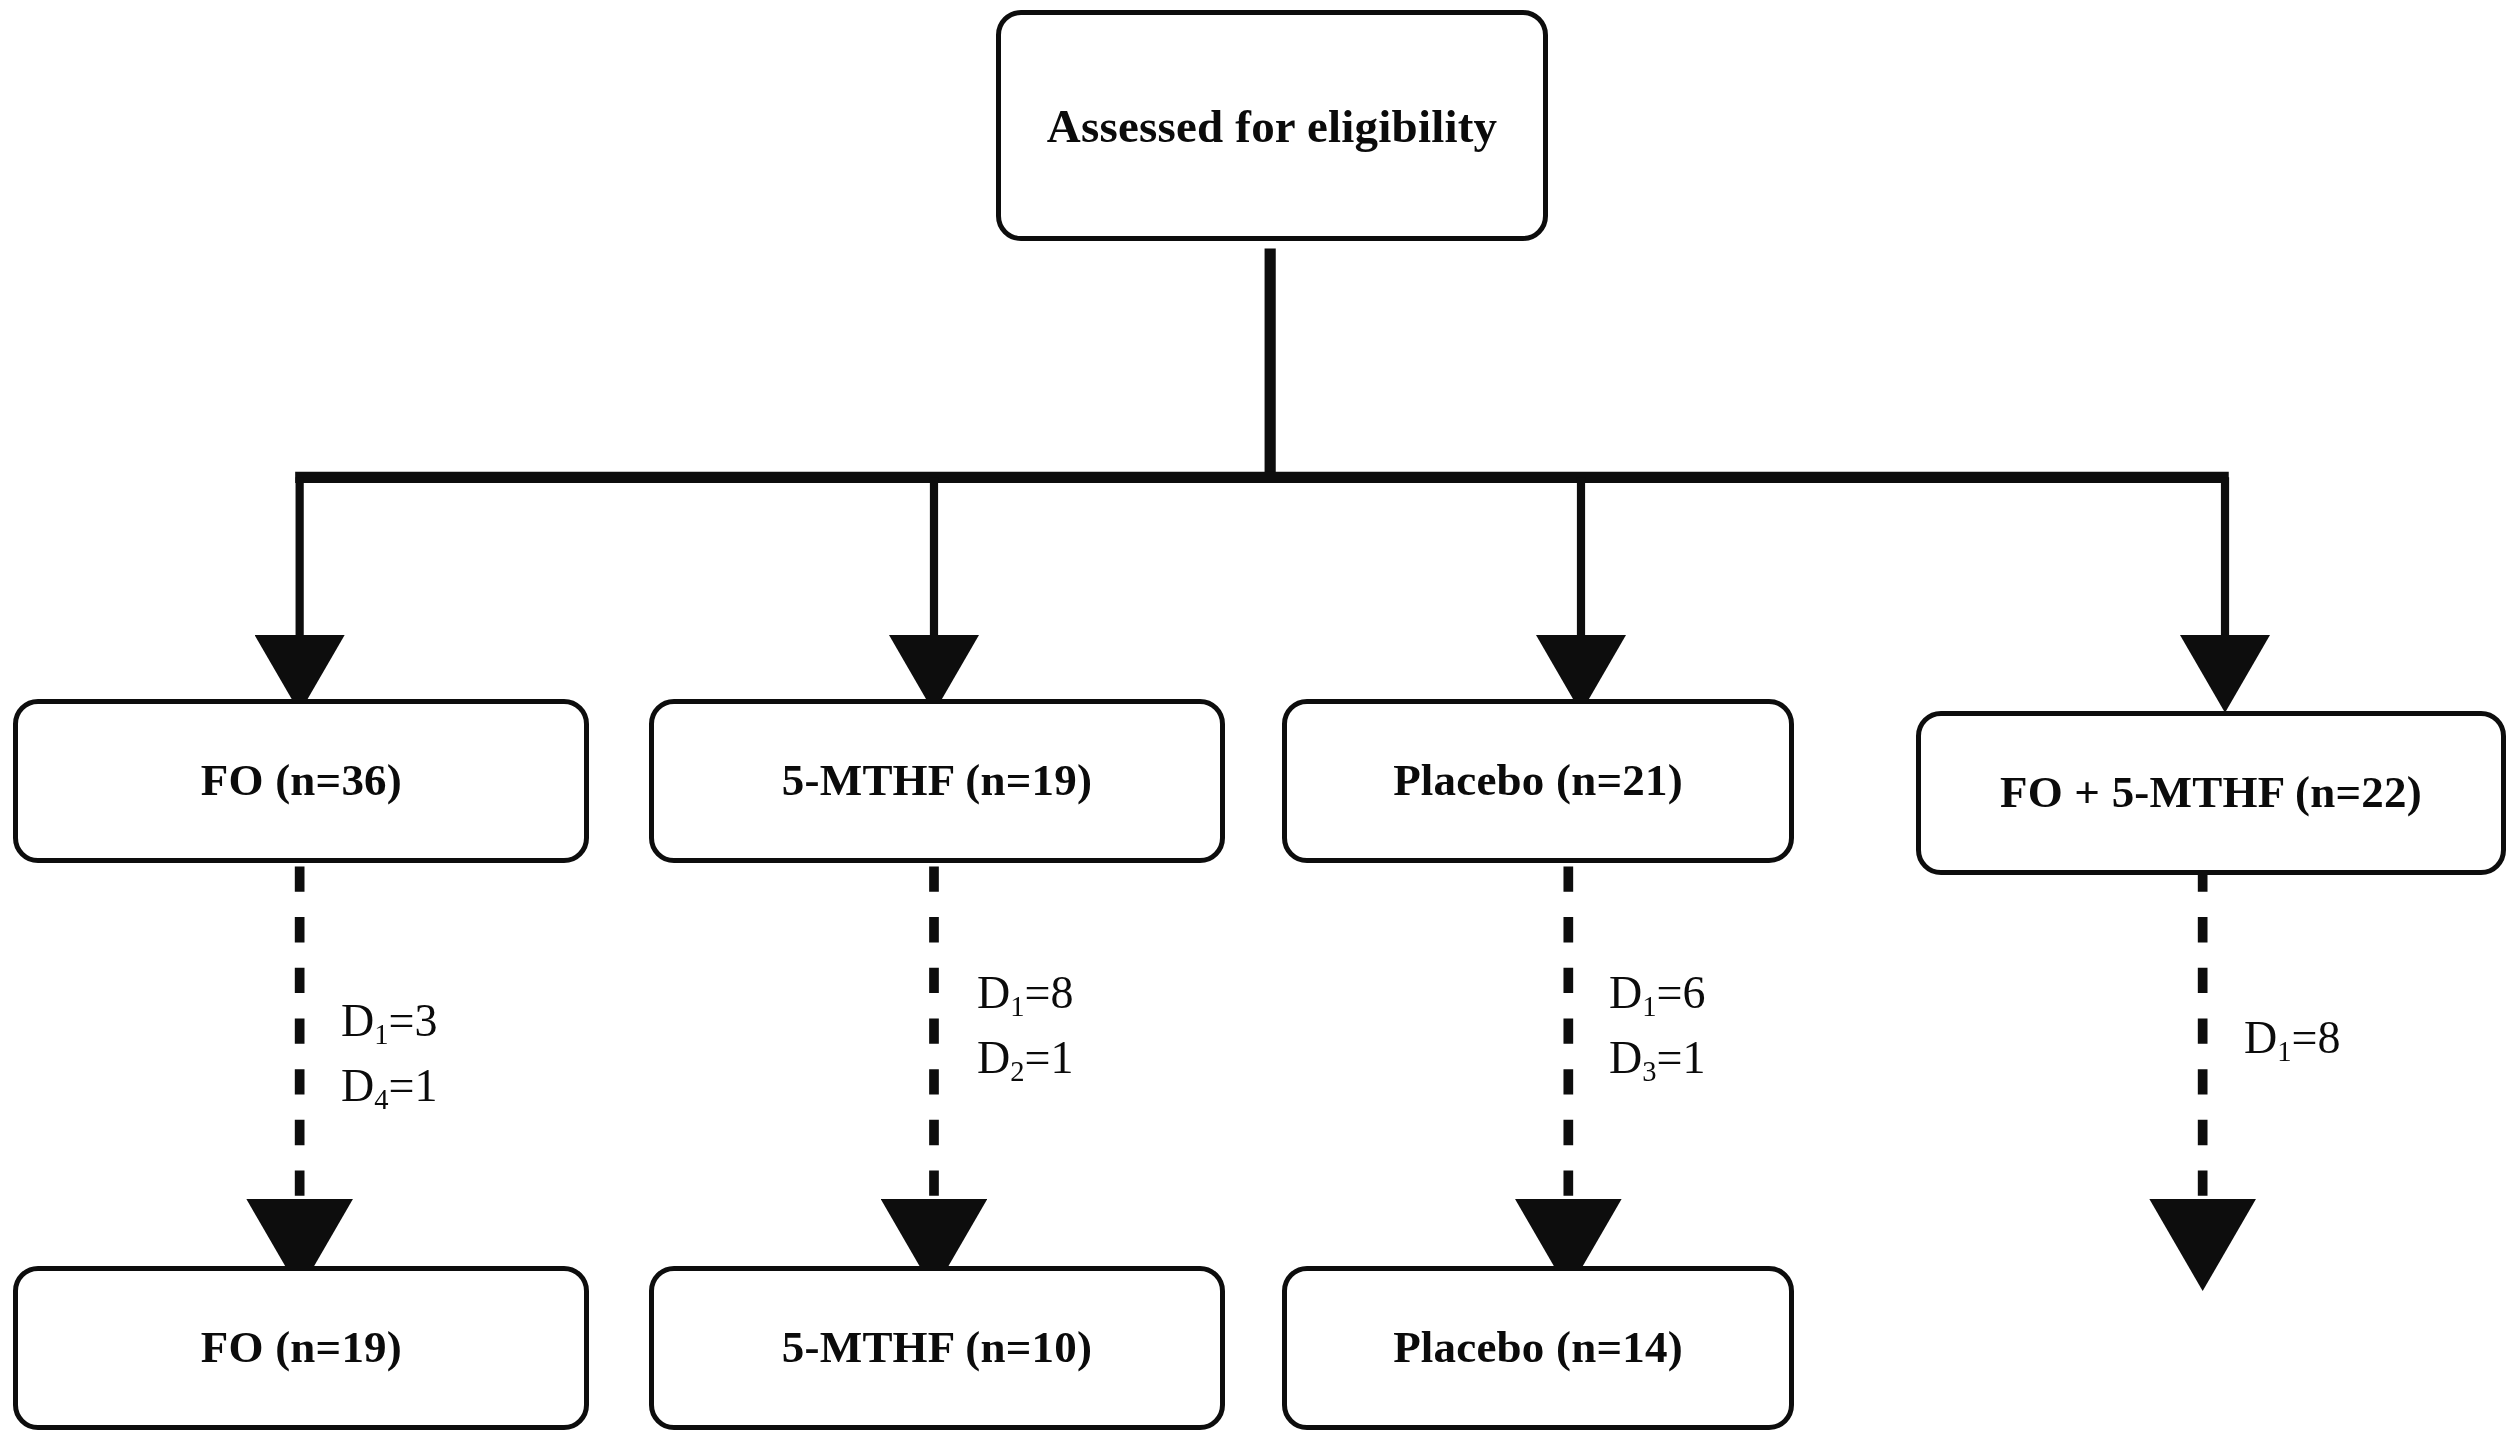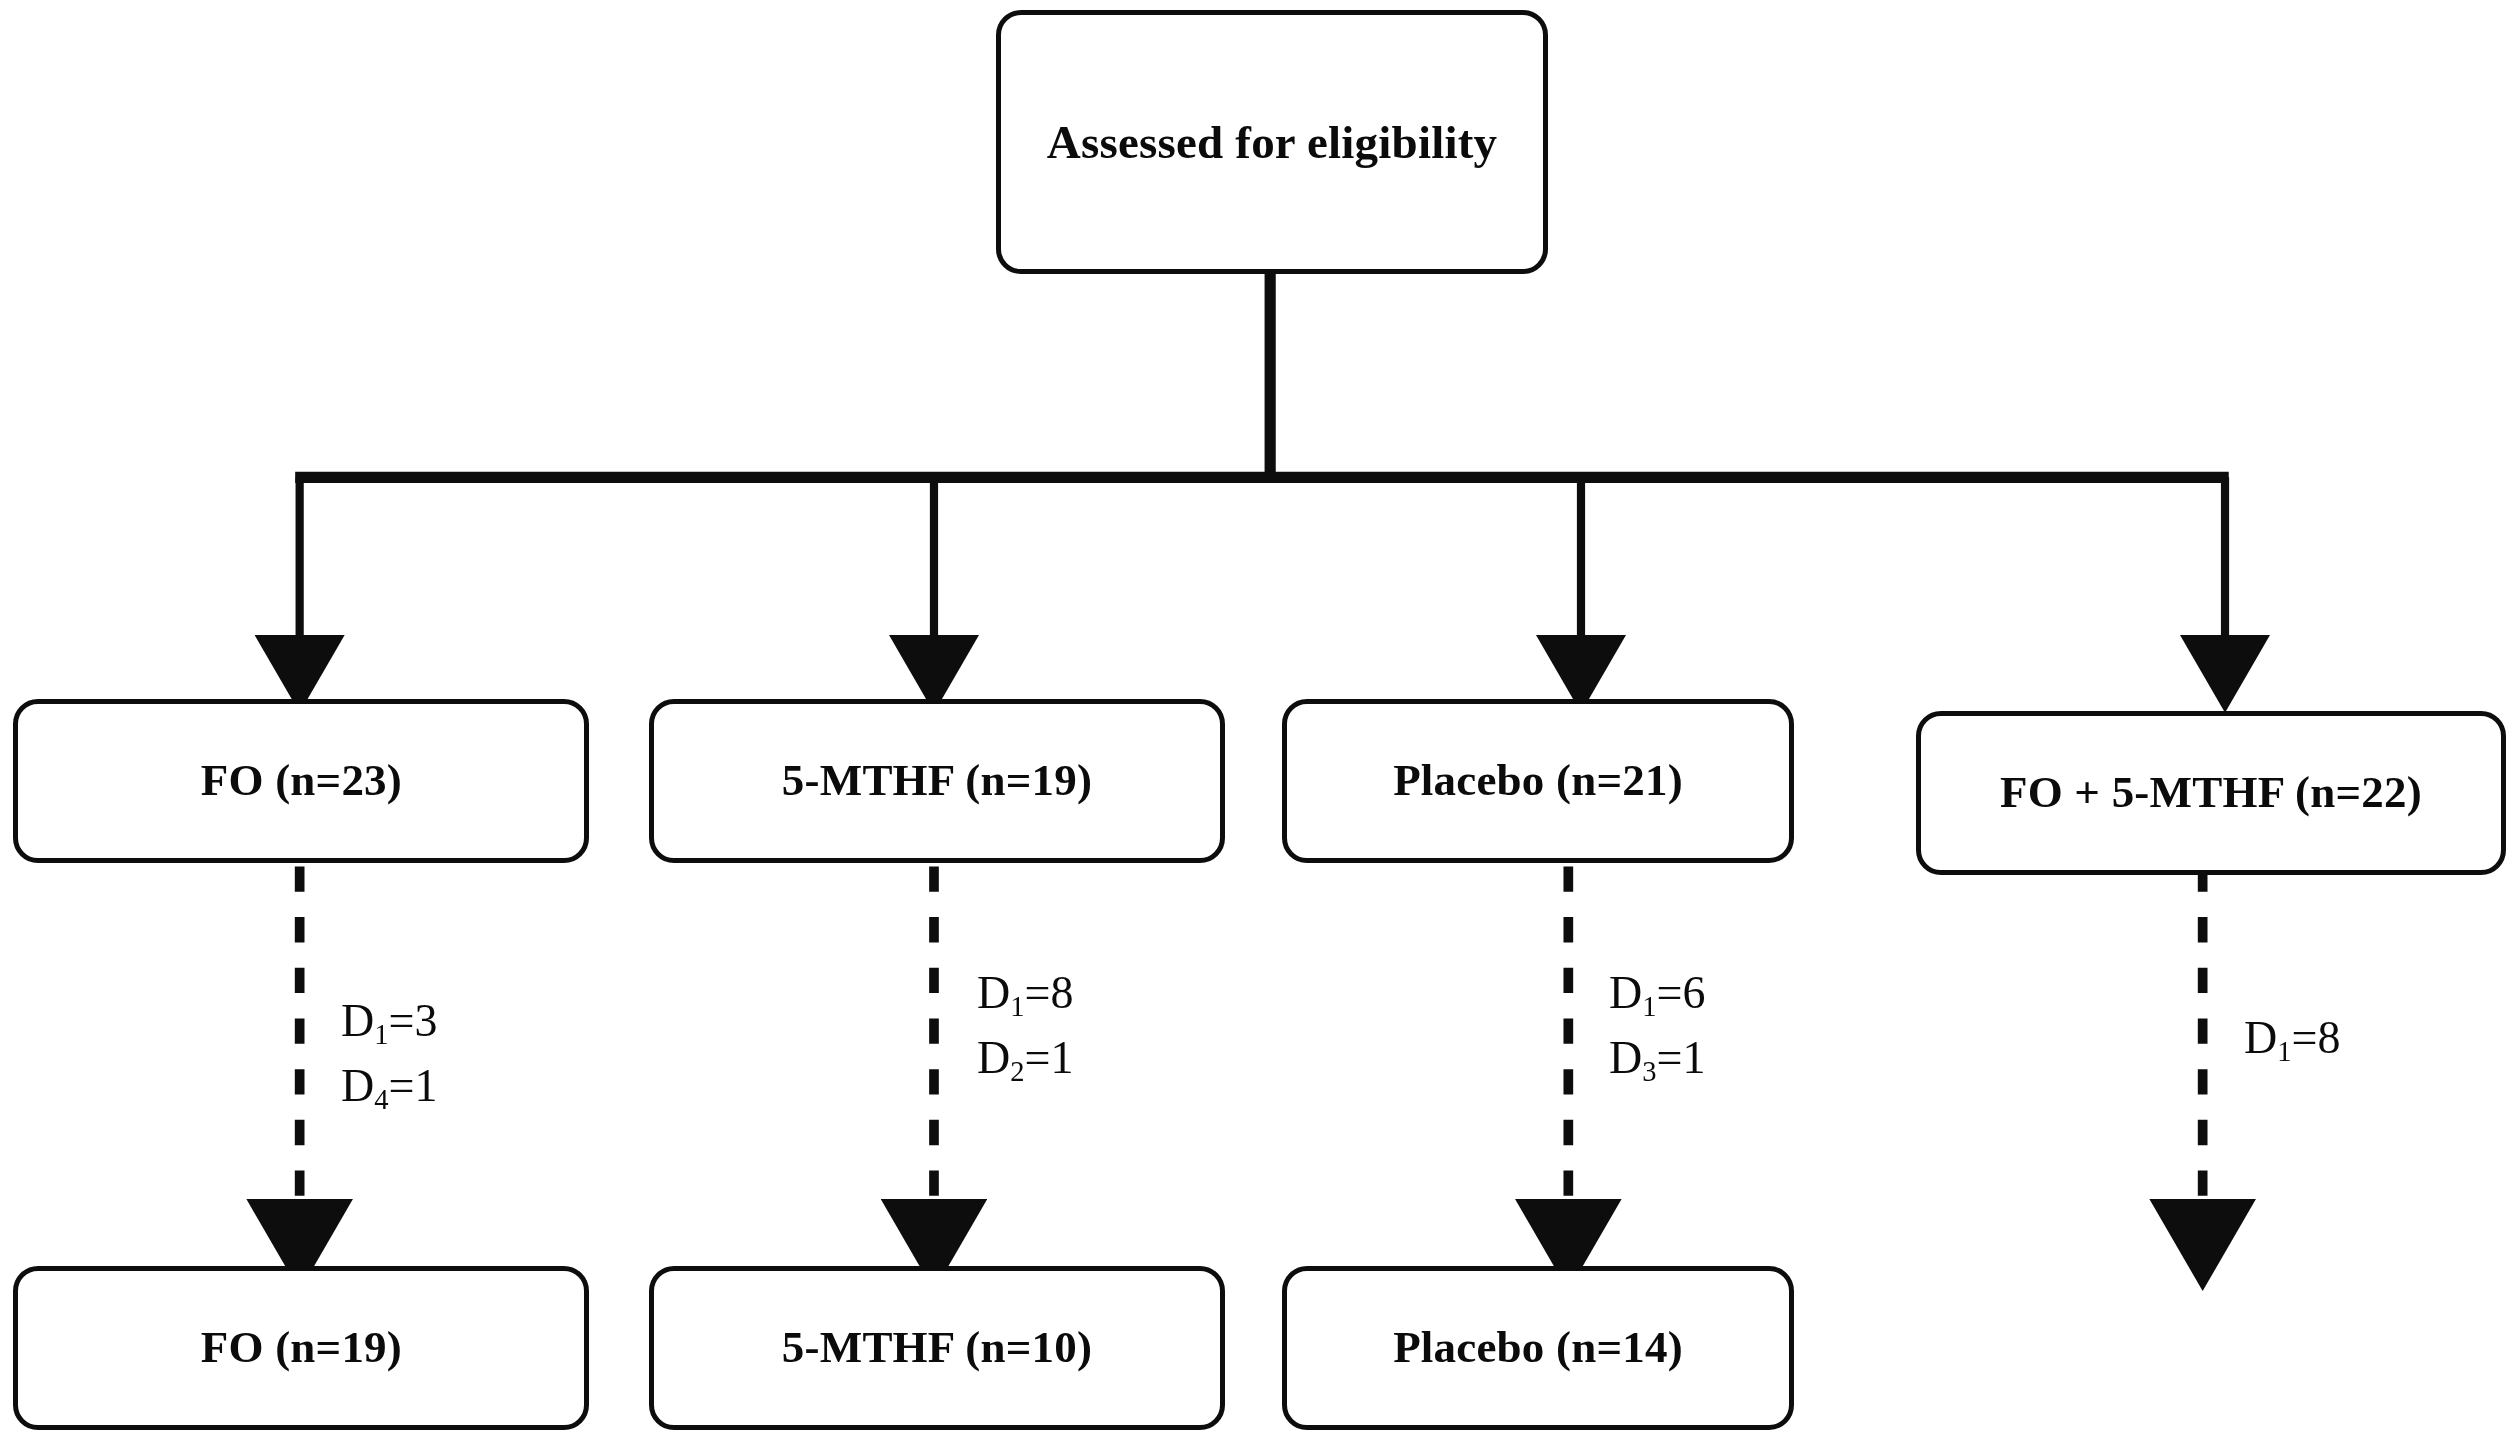--- a/index.html
+++ b/index.html
@@ -35,21 +35,21 @@
     text-align: center;
     color: #0b0b0b;
     font-weight: bold;
     line-height: 1.24;
     letter-spacing: 0.2px;
   }
   #node-top {
     left: 996px;
     top: 10.4px;
     width: 552px;
-    height: 264px;
+    height: 231px;
     font-size: 47px;
     padding: 0 19.4px;
   }
   .node-row {
     height: 164px;
     font-size: 45px;
     padding: 0 12px;
   }
   .row-alloc { top: 699px; }
   .row-final { top: 1266px; }
@@ -112,21 +112,21 @@
     </g>
   </svg>
 
   <div class="node" id="node-top">
     <div>
       <div>Assessed for eligibility</div>
     </div>
   </div>
 
   <div class="node node-row row-alloc col-0">
-    <span>FO (n=23)</span>
+    <span>FO (n=36)</span>
   </div>
   <div class="node node-row row-alloc col-1">
     <span>5-MTHF (n=19)</span>
   </div>
   <div class="node node-row row-alloc col-2">
     <span>Placebo (n=21)</span>
   </div>
   <div class="node node-row row-alloc col-3">
     <span>FO + 5-MTHF (n=22)</span>
   </div>

